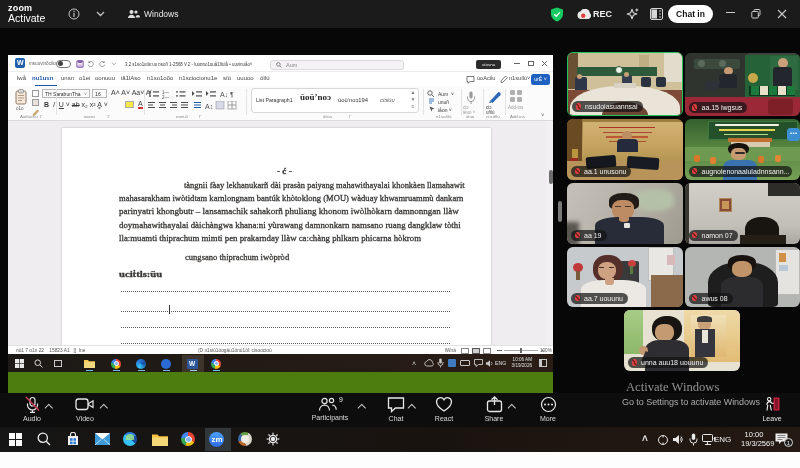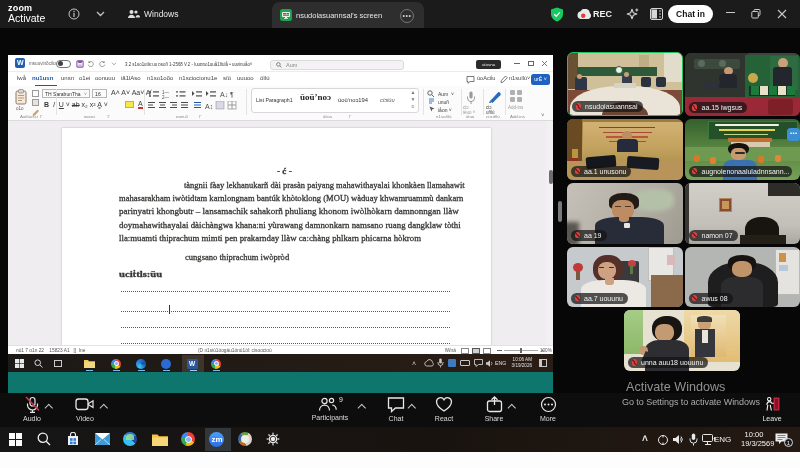--- a/index.html
+++ b/index.html
@@ -13,21 +13,21 @@
 #topbar .zoomlogo { position:absolute; left:8px; top:3px; color:#fff; font-size:9px; font-weight:bold; letter-spacing:.2px; }
 #topbar .wkp { position:absolute; left:8px; top:12px; color:#fff; font-size:10.5px; }
 #tab-active { position:absolute; left:272px; top:2px; width:152px; height:26px; background:#2e2e2e; border-radius:8px 8px 0 0; }
 #tab-active .txt { position:absolute; left:24px; top:9px; font-size:7.5px; color:#e6e6e6; white-space:nowrap; }
 .signin { position:absolute; left:668px; top:5px; width:45px; height:18px; background:#fff; border-radius:9px; color:#141414; font-size:8.5px; font-weight:bold; text-align:center; line-height:18px; }
 
 
 #main { position:absolute; left:0; top:28px; width:800px; height:365px; background:#070707; }
 
 
-#word { position:absolute; left:8px; top:27px; width:545px; height:353px; background:#0f766e; overflow:hidden;padding-left:8px; }
+#word { position:absolute; left:8px; top:27px; width:545px; height:353px; background:#4d7c0f; overflow:hidden;padding-left:8px; }
 #wtitle { position:absolute; left:0; top:0; width:545px; height:17px; background:#fff; border-bottom:1px solid #ececec;}
 #wtabs { position:absolute; left:0; top:17px; width:545px; height:14px; background:#fff; }
 #wribbon { position:absolute; left:0; top:31px; width:545px; height:35px; background:#fcfbfc; border-bottom:1px solid #dddadd; }
 #wdoc { position:absolute; left:0; top:66px; width:538px; height:224px; background:#efedf0; overflow:hidden; }
 #wpage { position:absolute; left:54px; top:7px; width:429px; height:300px; background:#fff; box-shadow:0 0 2px rgba(0,0,0,.25); }
 #wscroll { position:absolute; left:538px; top:66px; width:7px; height:224px; background:#f2f0f2; }
 #wstatus { position:absolute; left:0; top:290px; width:545px; height:9px; background:#fff; border-top:1px solid #e2e2e2; }
 #wtask { position:absolute; left:0; top:299px; width:545px; height:18px; background:linear-gradient(90deg,#1c1916,#2a1d15); }
 
 .gtxt { color:#5a5a5a; font-size:5px; white-space:nowrap; }
@@ -45,21 +45,21 @@
 #zbar { position:absolute; left:0; top:393px; width:800px; height:34px; background:#0d0d0d; }
 .zbtn { position:absolute; top:3px; text-align:center; color:#dcdcdc; font-size:7px; }
 .zbtn .lbl { margin-top:1px; }
 .chev { position:absolute; top:10px; width:7px; height:7px; }
 .chev:before { content:""; position:absolute; left:0; top:2px; width:4.5px; height:4.5px; border-left:1px solid #c9c9c9; border-top:1px solid #c9c9c9; transform:rotate(45deg); }
 
 
 #taskbar { position:absolute; left:0; top:427px; width:800px; height:24.5px; background:linear-gradient(90deg,#161616 0%,#19130f 55%,#251a13 100%); }
 #whitestrip { position:absolute; left:0; top:451.5px; width:800px; height:16.5px; background:#fdfdfd; }
 
-.wm1 { position:absolute; left:626px; top:379.5px; color:#929292; font-size:12.6px; }
+.wm1 { position:absolute; left:626px; top:379.5px; color:#929292; font-size:12.6px;font-family:Liberation Serif, serif; }
 .wm2 { position:absolute; left:622px; top:397px; color:#ababab; font-size:9px; letter-spacing:-0.05px; }
 </style>
 </head>
 <body>
 <div id="screen">
   <div id="main">
     <div id="word">
       <div id="wtitle">
         <div class="abs" style="left:7px;top:3px;width:10px;height:10px;border-radius:2px;background:#2160ac"></div>
         <div class="abs" style="left:9px;top:5px;color:#fff;font-size:7px;font-weight:bold;line-height:6px">W</div>
@@ -500,33 +500,20 @@
     <svg class="abs" style="left:96px;top:11px" width="9" height="6" viewBox="0 0 9 6">
         <path d="M1 1l3.5 3.5L8 1" stroke="#c4c4c4" stroke-width="1.3" fill="none"></path>
       </svg>
     <svg class="abs" style="left:127px;top:8px" width="13" height="12" viewBox="0 0 13 12">
         <circle cx="4.5" cy="4" r="2" fill="#dedede"></circle>
         <circle cx="9" cy="4" r="1.6" fill="#dedede"></circle>
         <path d="M1 10c0-2 1.6-3.3 3.5-3.3S8 8 8 10z" fill="#dedede"></path>
         <path d="M8.6 9.5c.2-1.6 1.2-2.4 2.4-2.4 1.1 0 1.9.8 2 2.4z" fill="#dedede"></path>
       </svg>
     <div class="abs" style="left:144px;top:9px;color:#e8e8e8;font-size:8.5px">Windows</div>
-    <div id="tab-active">
-      <div class="abs" style="left:8px;top:7px;width:12px;height:12px;border-radius:2.5px;background:#1ea34d"></div>
-      <svg class="abs" style="left:10px;top:10px" width="8" height="7" viewBox="0 0 8 7">
-          <rect x="0" y="0" width="8" height="5" rx="0.8" fill="#e8f0e8"></rect>
-          <rect x="1" y="1" width="3" height="1.5" fill="#b04030"></rect>
-          <rect x="4.5" y="1" width="2.5" height="1.5" fill="#3868b0"></rect>
-          <rect x="1" y="3" width="6" height="1" fill="#58a048"></rect>
-          <rect x="3" y="5" width="2" height="1" fill="#e8f0e8"></rect>
-          <rect x="2" y="6" width="4" height="0.8" fill="#e8f0e8"></rect>
-        </svg>
-      <div class="txt">nsudoiasuannsal's screen</div>
-      <div class="abs" style="left:128px;top:6.5px;width:14px;height:14px;border-radius:50%;border:1px solid #777;color:#ccc;font-size:7px;text-align:center;line-height:12px;letter-spacing:.5px">•••</div>
-    </div>
     <svg class="abs" style="left:550px;top:7px" width="14" height="15" viewBox="0 0 14 15">
         <path d="M7 0.5l6 2v4.5c0 3.5-2.5 6.3-6 7.5-3.5-1.2-6-4-6-7.5V2.5z" fill="#17c960"></path>
         <path d="M4.2 7.2l2 2 3.6-3.8" stroke="#fff" stroke-width="1.3" fill="none"></path>
       </svg>
     <svg class="abs" style="left:576px;top:9px" width="15" height="11" viewBox="0 0 15 11">
         <path d="M4.5 10A4 4 0 0 1 4.7 2.2 5 5 0 0 1 14 4.2 3.4 3.4 0 0 1 12.5 10z" fill="#e9e9e9"></path>
         <circle cx="7.2" cy="6.8" r="2.2" fill="#e23c3c"></circle>
       </svg>
     <div class="abs" style="left:593px;top:9px;color:#f0f0f0;font-size:9px;font-weight:bold">REC</div>
     <svg class="abs" style="left:626px;top:7px" width="14" height="14" viewBox="0 0 14 14">

